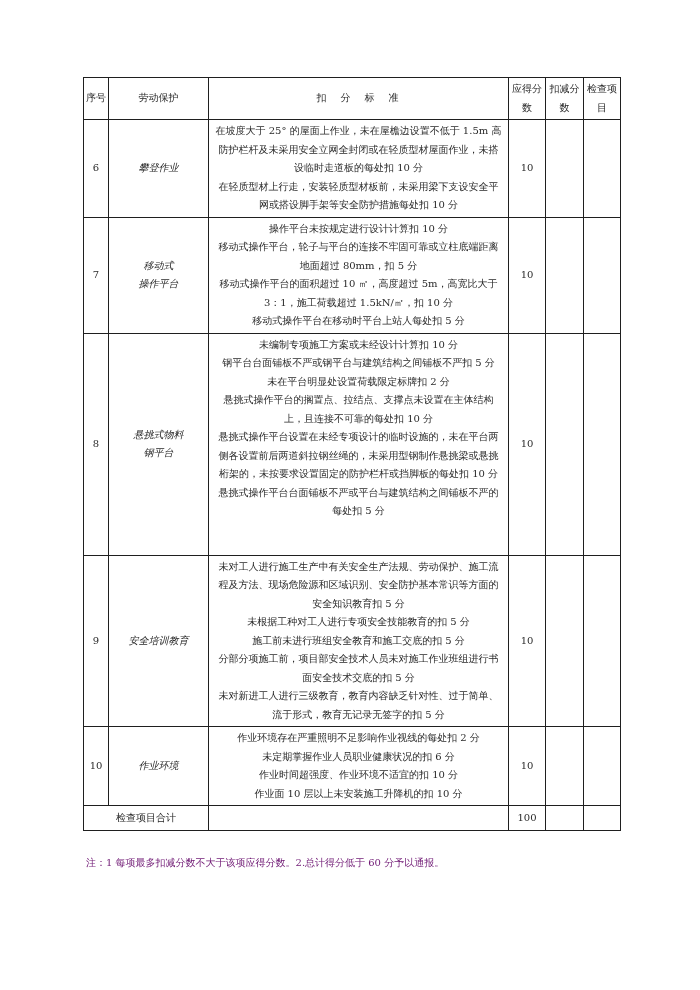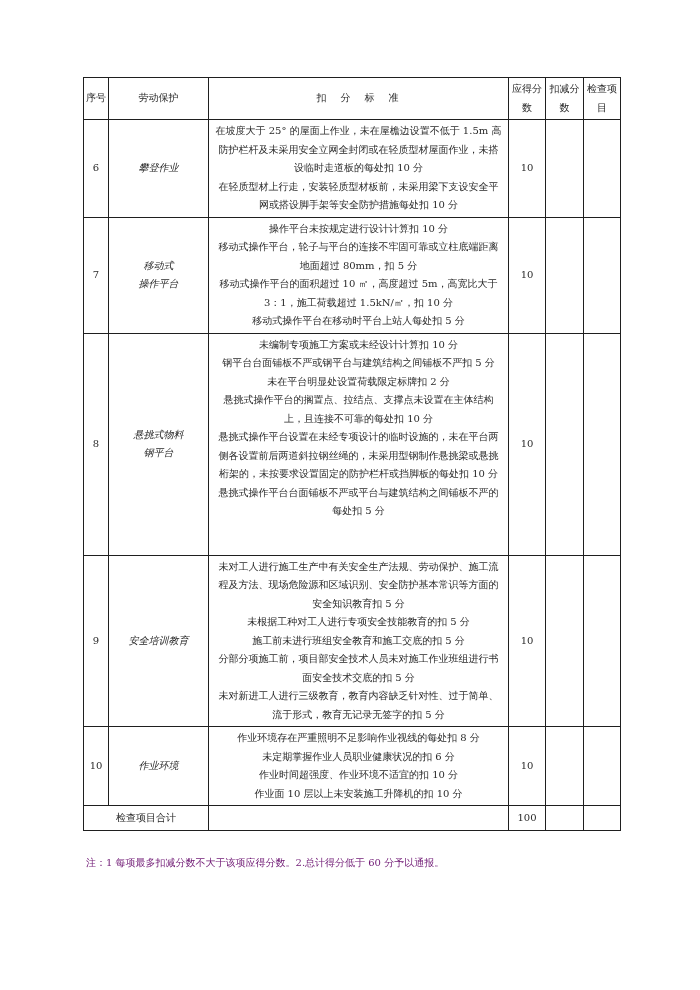--- a/index.html
+++ b/index.html
@@ -138,21 +138,21 @@
       <td></td>
       <td></td>
     </tr>
 
     <tr style="height:78px;">
       <td class="center">10</td>
       <td>
         <div class="item-line">作业环境</div>
       </td>
       <td class="criteria">
-        <p class="para">作业环境存在严重照明不足影响作业视线的每处扣 8 分</p>
+        <p class="para">作业环境存在严重照明不足影响作业视线的每处扣 2 分</p>
         <p class="para">未定期掌握作业人员职业健康状况的扣 6 分</p>
         <p class="para">作业时间超强度、作业环境不适宜的扣 10 分</p>
         <p class="para">作业面 10 层以上未安装施工升降机的扣 10 分</p>
       </td>
       <td class="center">10</td>
       <td></td>
       <td></td>
     </tr>
 
     <tr style="height:25px;">

